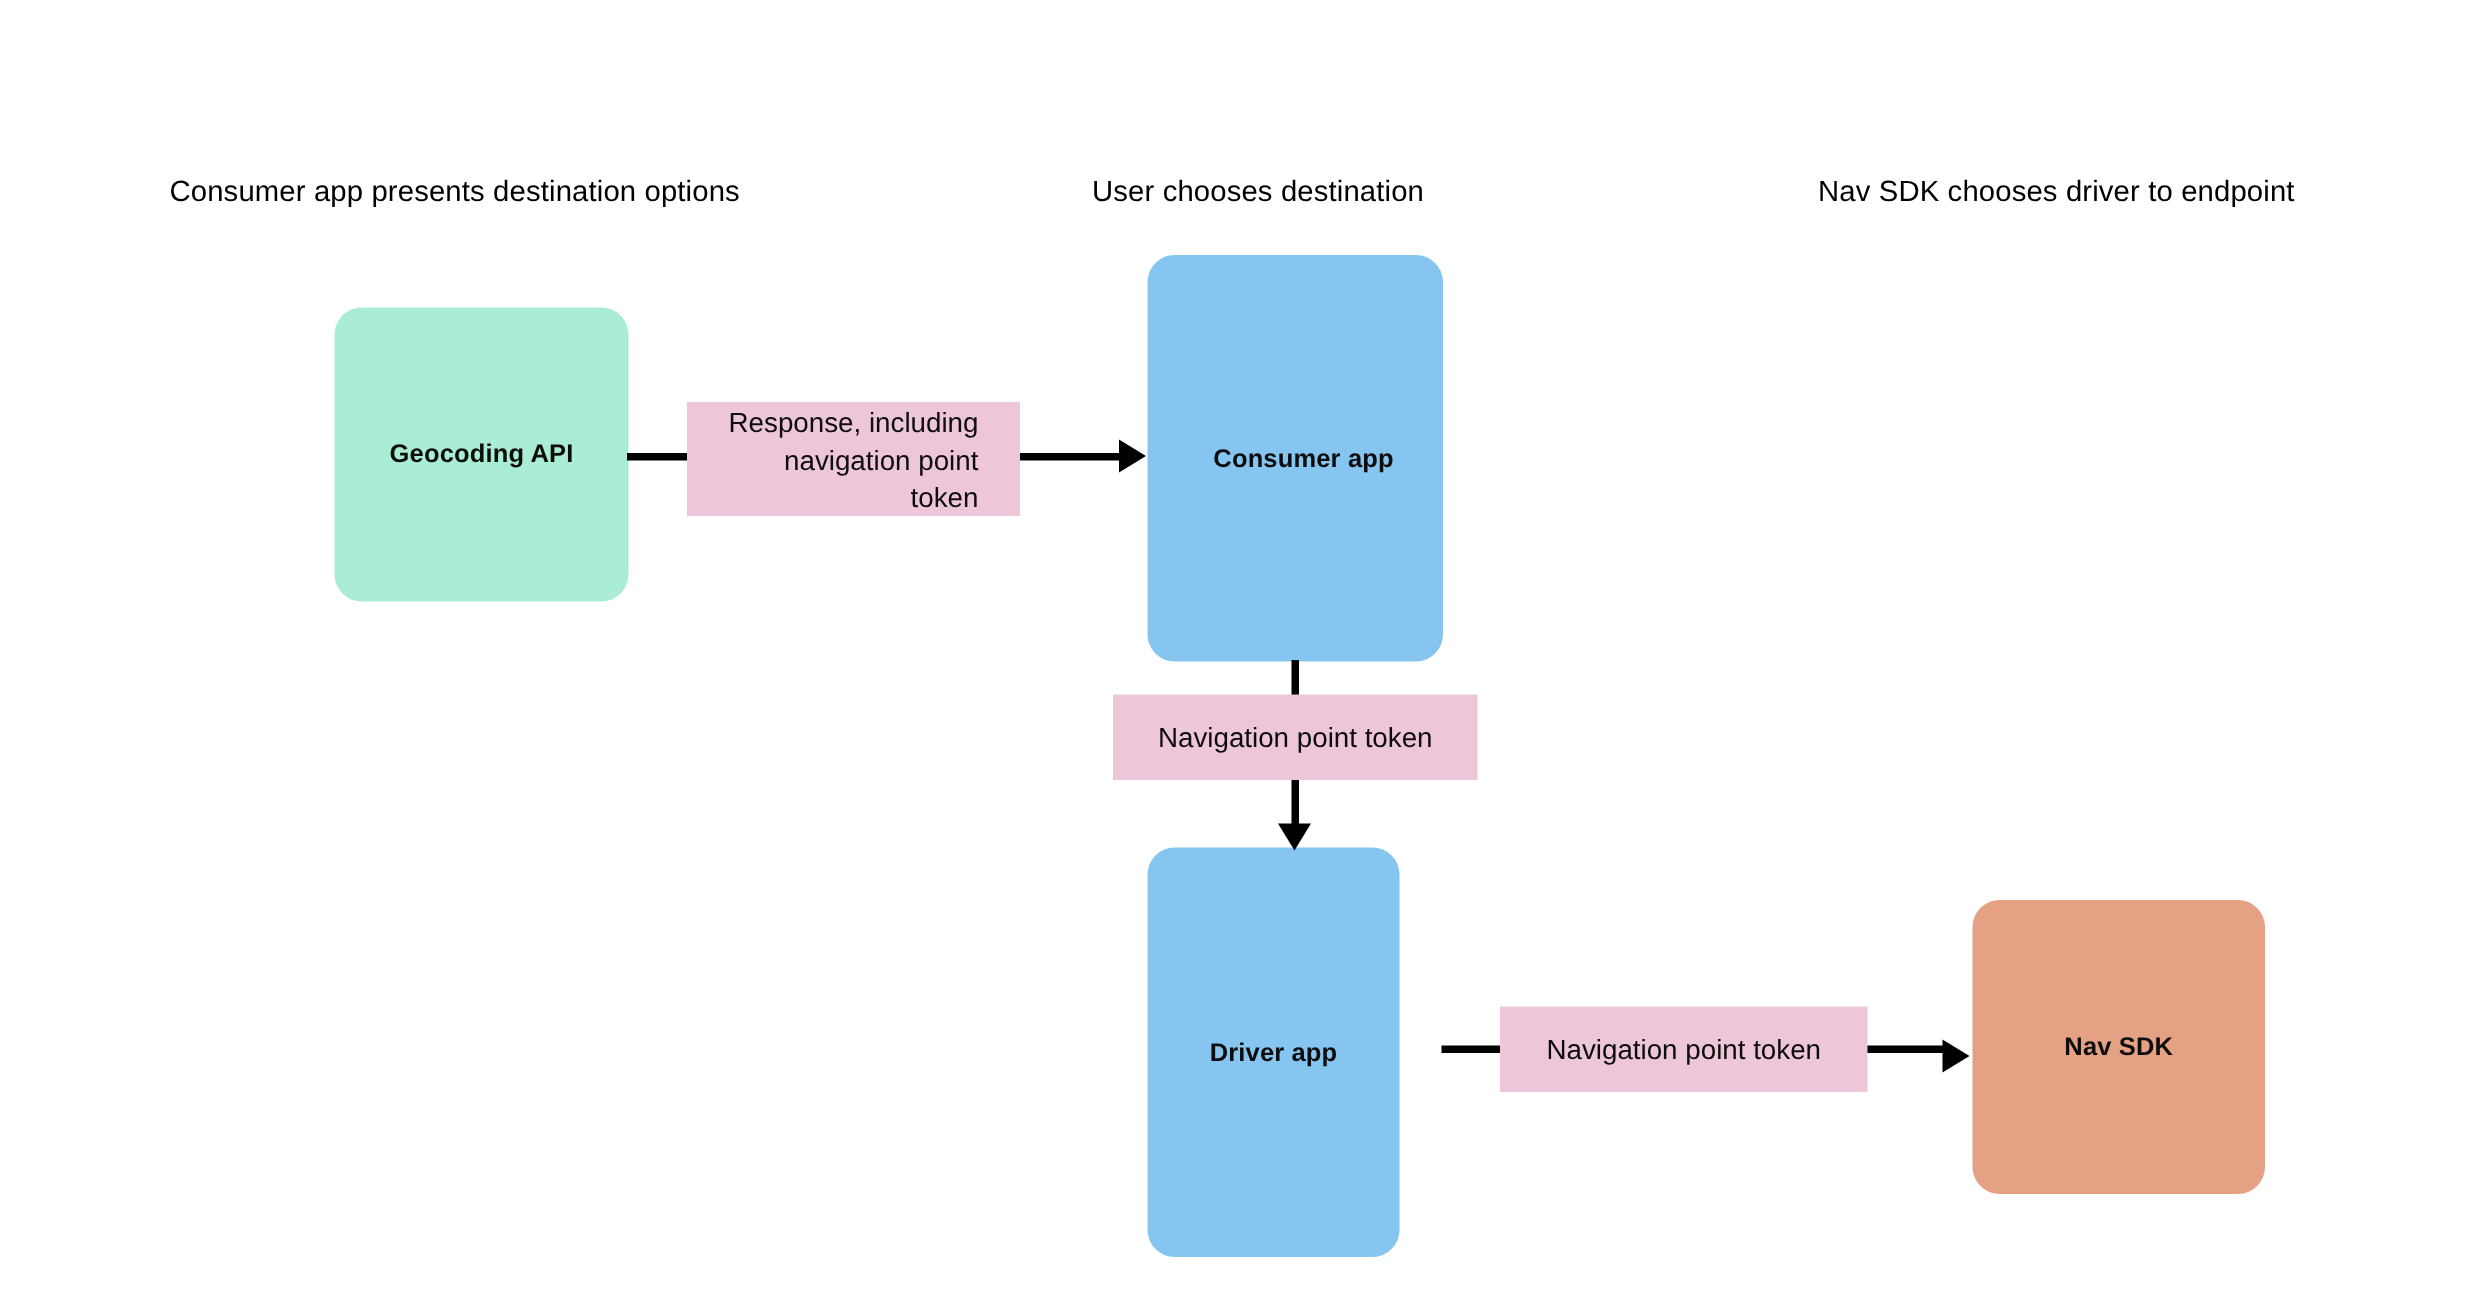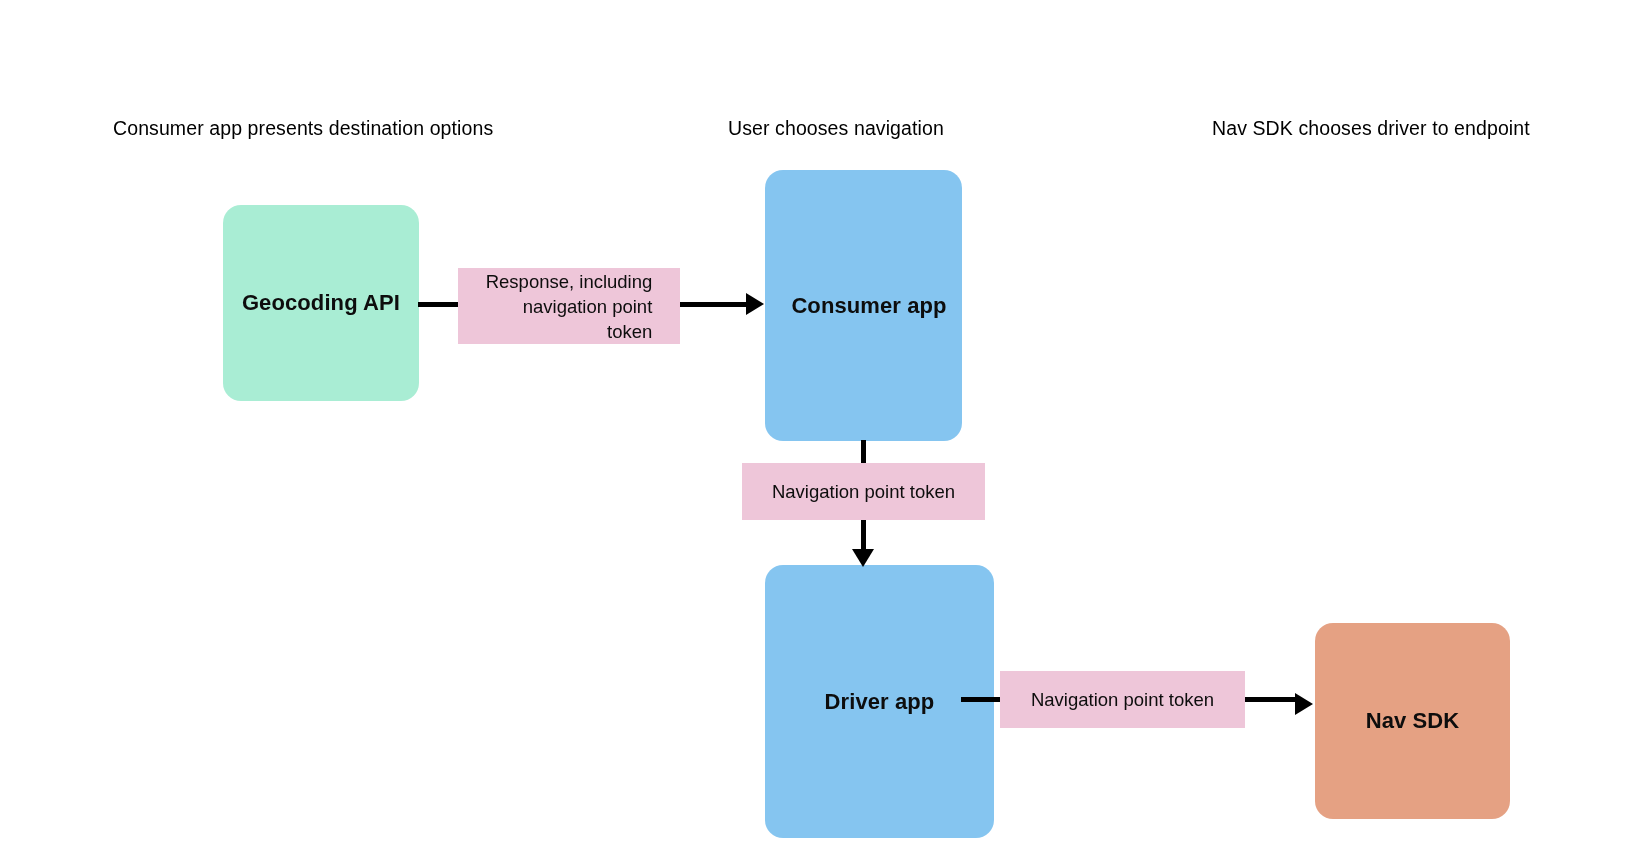--- a/index.html
+++ b/index.html
@@ -31,41 +31,41 @@
   #hdr-2 { left: 668px;  top: 56px; }
   #hdr-3 { left: 1152px; top: 56px; }
 
   
   .node {
     position: absolute;
     border-radius: 18px;
     display: flex;
     align-items: center;
     justify-content: center;
-    font-size: 22px;
+    font-size: 17px;
     font-weight: 700;
     color: #0d0d0d;
     text-align: center;
     letter-spacing: 0.1px;
   }
   #node-geocoding {
     left: 163px; top: 145px; width: 196px; height: 196px;
     background: #A9EDD4;
   }
   #node-consumer {
     left: 705px; top: 110px; width: 197px; height: 271px;
     background: #85C5F0;
     padding-left: 11px;
   }
   #node-driver {
-    left: 705px; top: 505px; width: 229px; height: 273px;
+    left: 705px; top: 505px; width: 168px; height: 273px;
     background: #85C5F0;
   }
   #node-navsdk {
-    left: 1255px; top: 563px; width: 195px; height: 196px;
+    left: 1255px; top: 540px; width: 195px; height: 196px;
     background: #E5A183;
   }
 
   
   .edge-label {
     position: absolute;
     background: #EEC6D9;
     color: #0d0d0d;
     font-size: 18.5px;
     font-weight: 400;
@@ -122,21 +122,21 @@
   #arrow-to-consumer { left: 686px;  top: 233px; }
   #arrow-to-navsdk   { left: 1235px; top: 633px; }
   #arrow-to-driver   { left: 792px;  top: 489px; }
 </style>
 </head>
 <body>
 
 <div id="canvas">
 
   <div id="hdr-1" class="col-header">Consumer app presents destination options</div>
-  <div id="hdr-2" class="col-header">User chooses navigation</div>
+  <div id="hdr-2" class="col-header">User chooses destination</div>
   <div id="hdr-3" class="col-header">Nav SDK chooses driver to endpoint</div>
 
   <div id="node-geocoding" class="node">Geocoding API</div>
 
   <div id="node-consumer" class="node">Consumer app</div>
 
   <div id="node-driver" class="node">Driver app</div>
 
   <div id="node-navsdk" class="node">Nav SDK</div>
 

